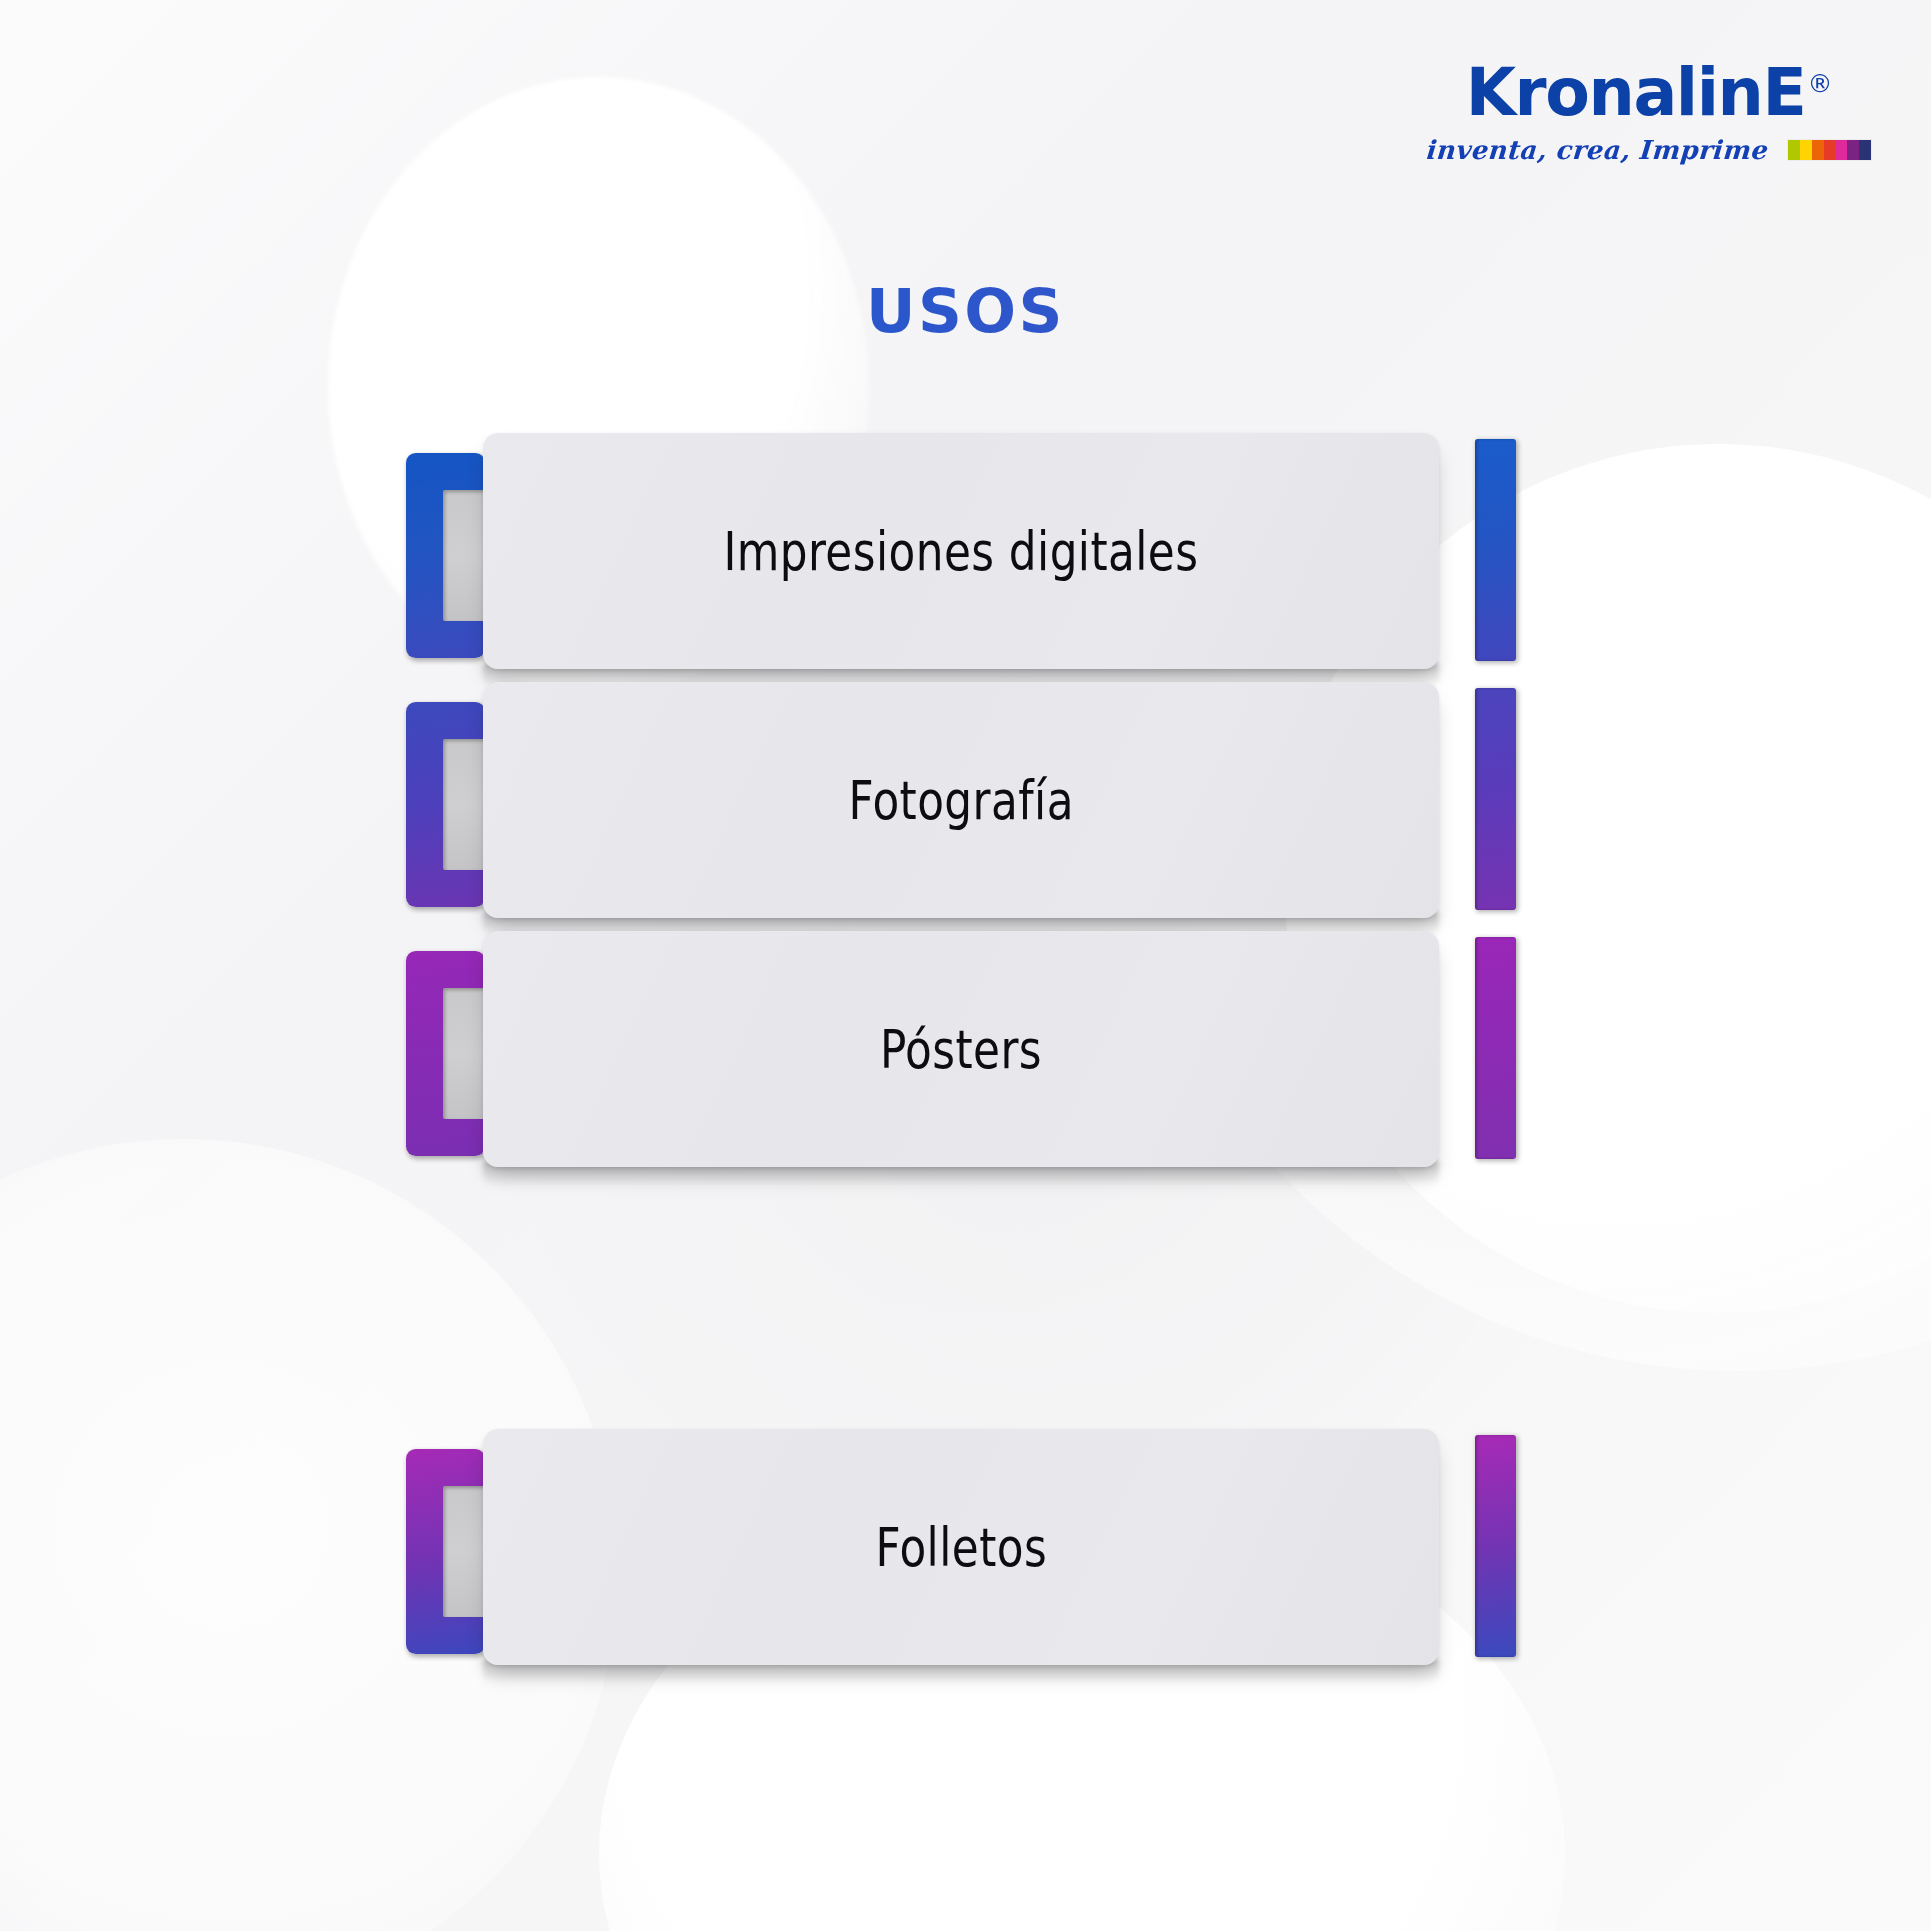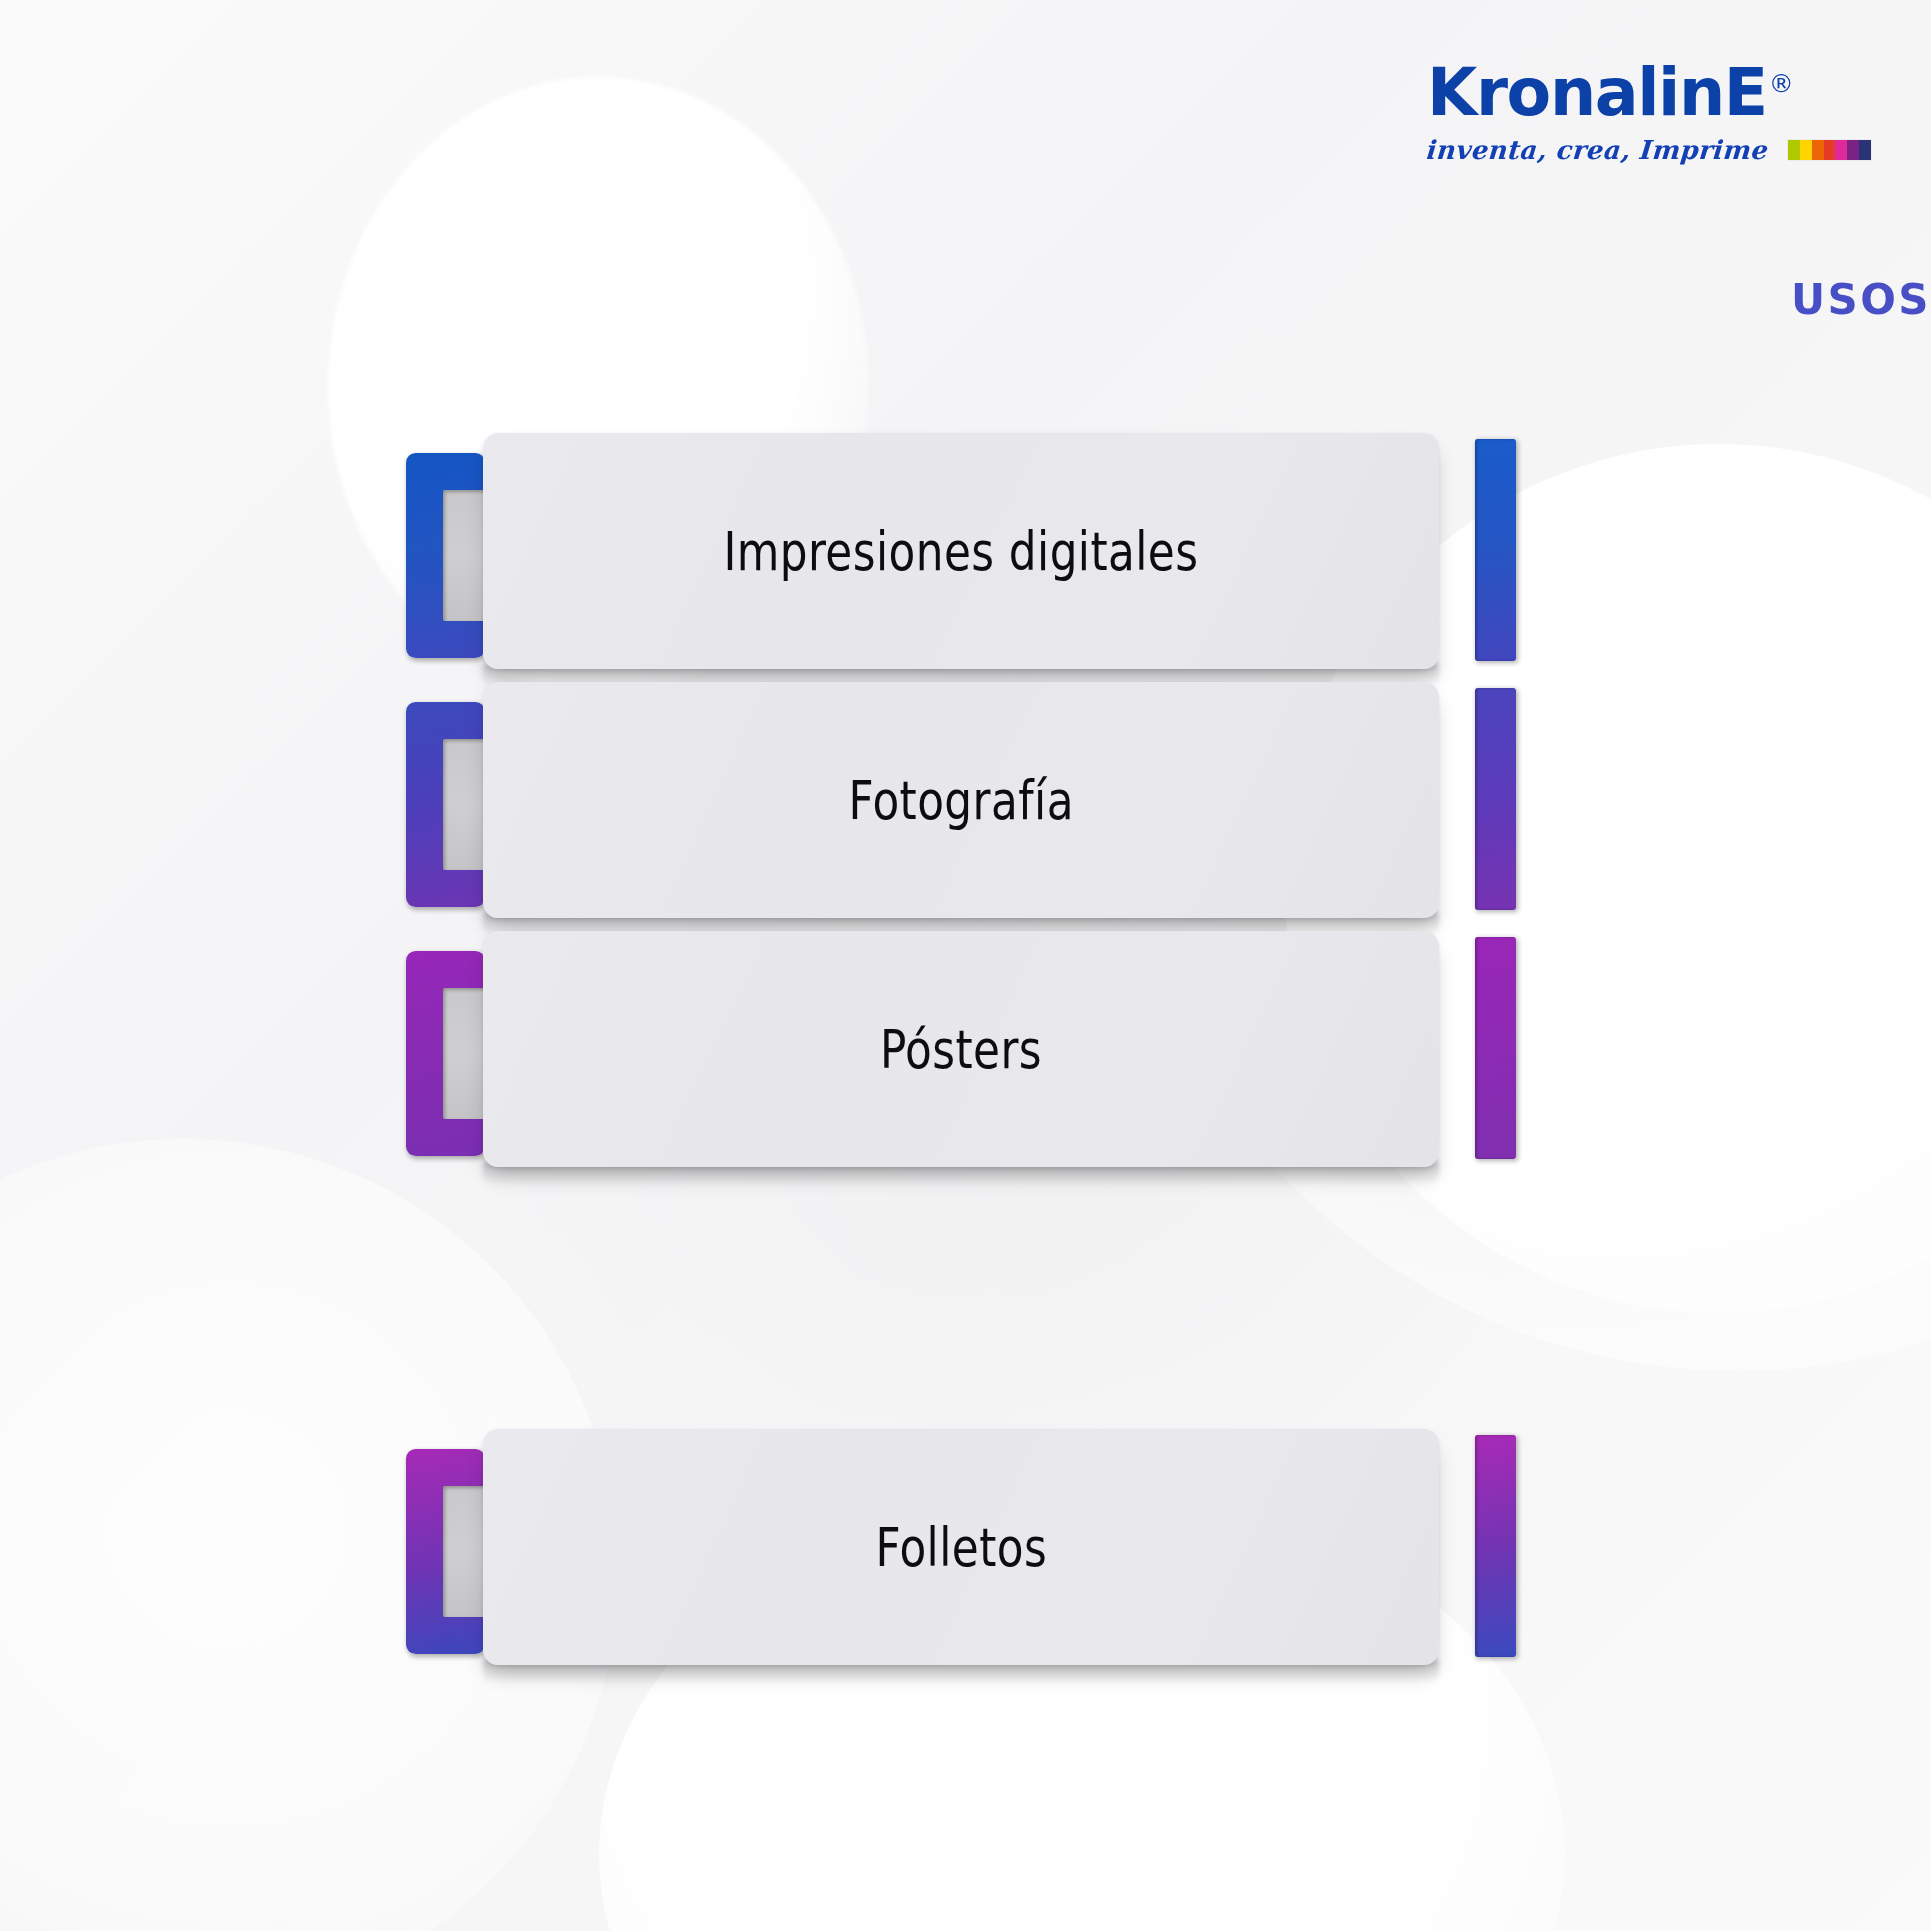--- a/index.html
+++ b/index.html
@@ -79,21 +79,21 @@
     height: 1062px;
     background: radial-gradient(circle at 50% 50%, rgba(236,236,238,0.55) 0%, rgba(242,242,244,0.3) 62%, rgba(255,255,255,0) 85%);
   }
 
   
   .logo {
     position: absolute;
     left: 1427px;
     top: 60px;
     width: 444px;
-    text-align: left;
+    text-align: center;
   }
 
   .logo-wordmark {
     font-family: "DejaVu Sans", sans-serif;
     font-weight: 700;
     font-size: 65px;
     letter-spacing: -1.4px;
     color: #0c41a8;
     line-height: 1;
     display: inline-block;
@@ -134,24 +134,24 @@
     box-shadow: 0 0 0 1px rgba(0,0,0,0.04);
   }
   .swatch-bar span { flex: 1 1 auto; height: 100%; display: block; }
 
   
   .page-title {
     position: absolute;
     left: 0;
     top: 275px;
     width: 1931px;
-    text-align: right;
+    text-align: center;
     font-family: "DejaVu Sans", sans-serif;
     font-weight: 700;
-    font-size: 42px;
+    font-size: 61px;
     letter-spacing: 2.4px;
     background: linear-gradient(100deg, #1a50c8 0%, #2a57cc 45%, #4a4ec4 100%);
     -webkit-background-clip: text;
     background-clip: text;
     color: transparent;
     -webkit-text-fill-color: transparent;
   }
 
   
   .rows {

